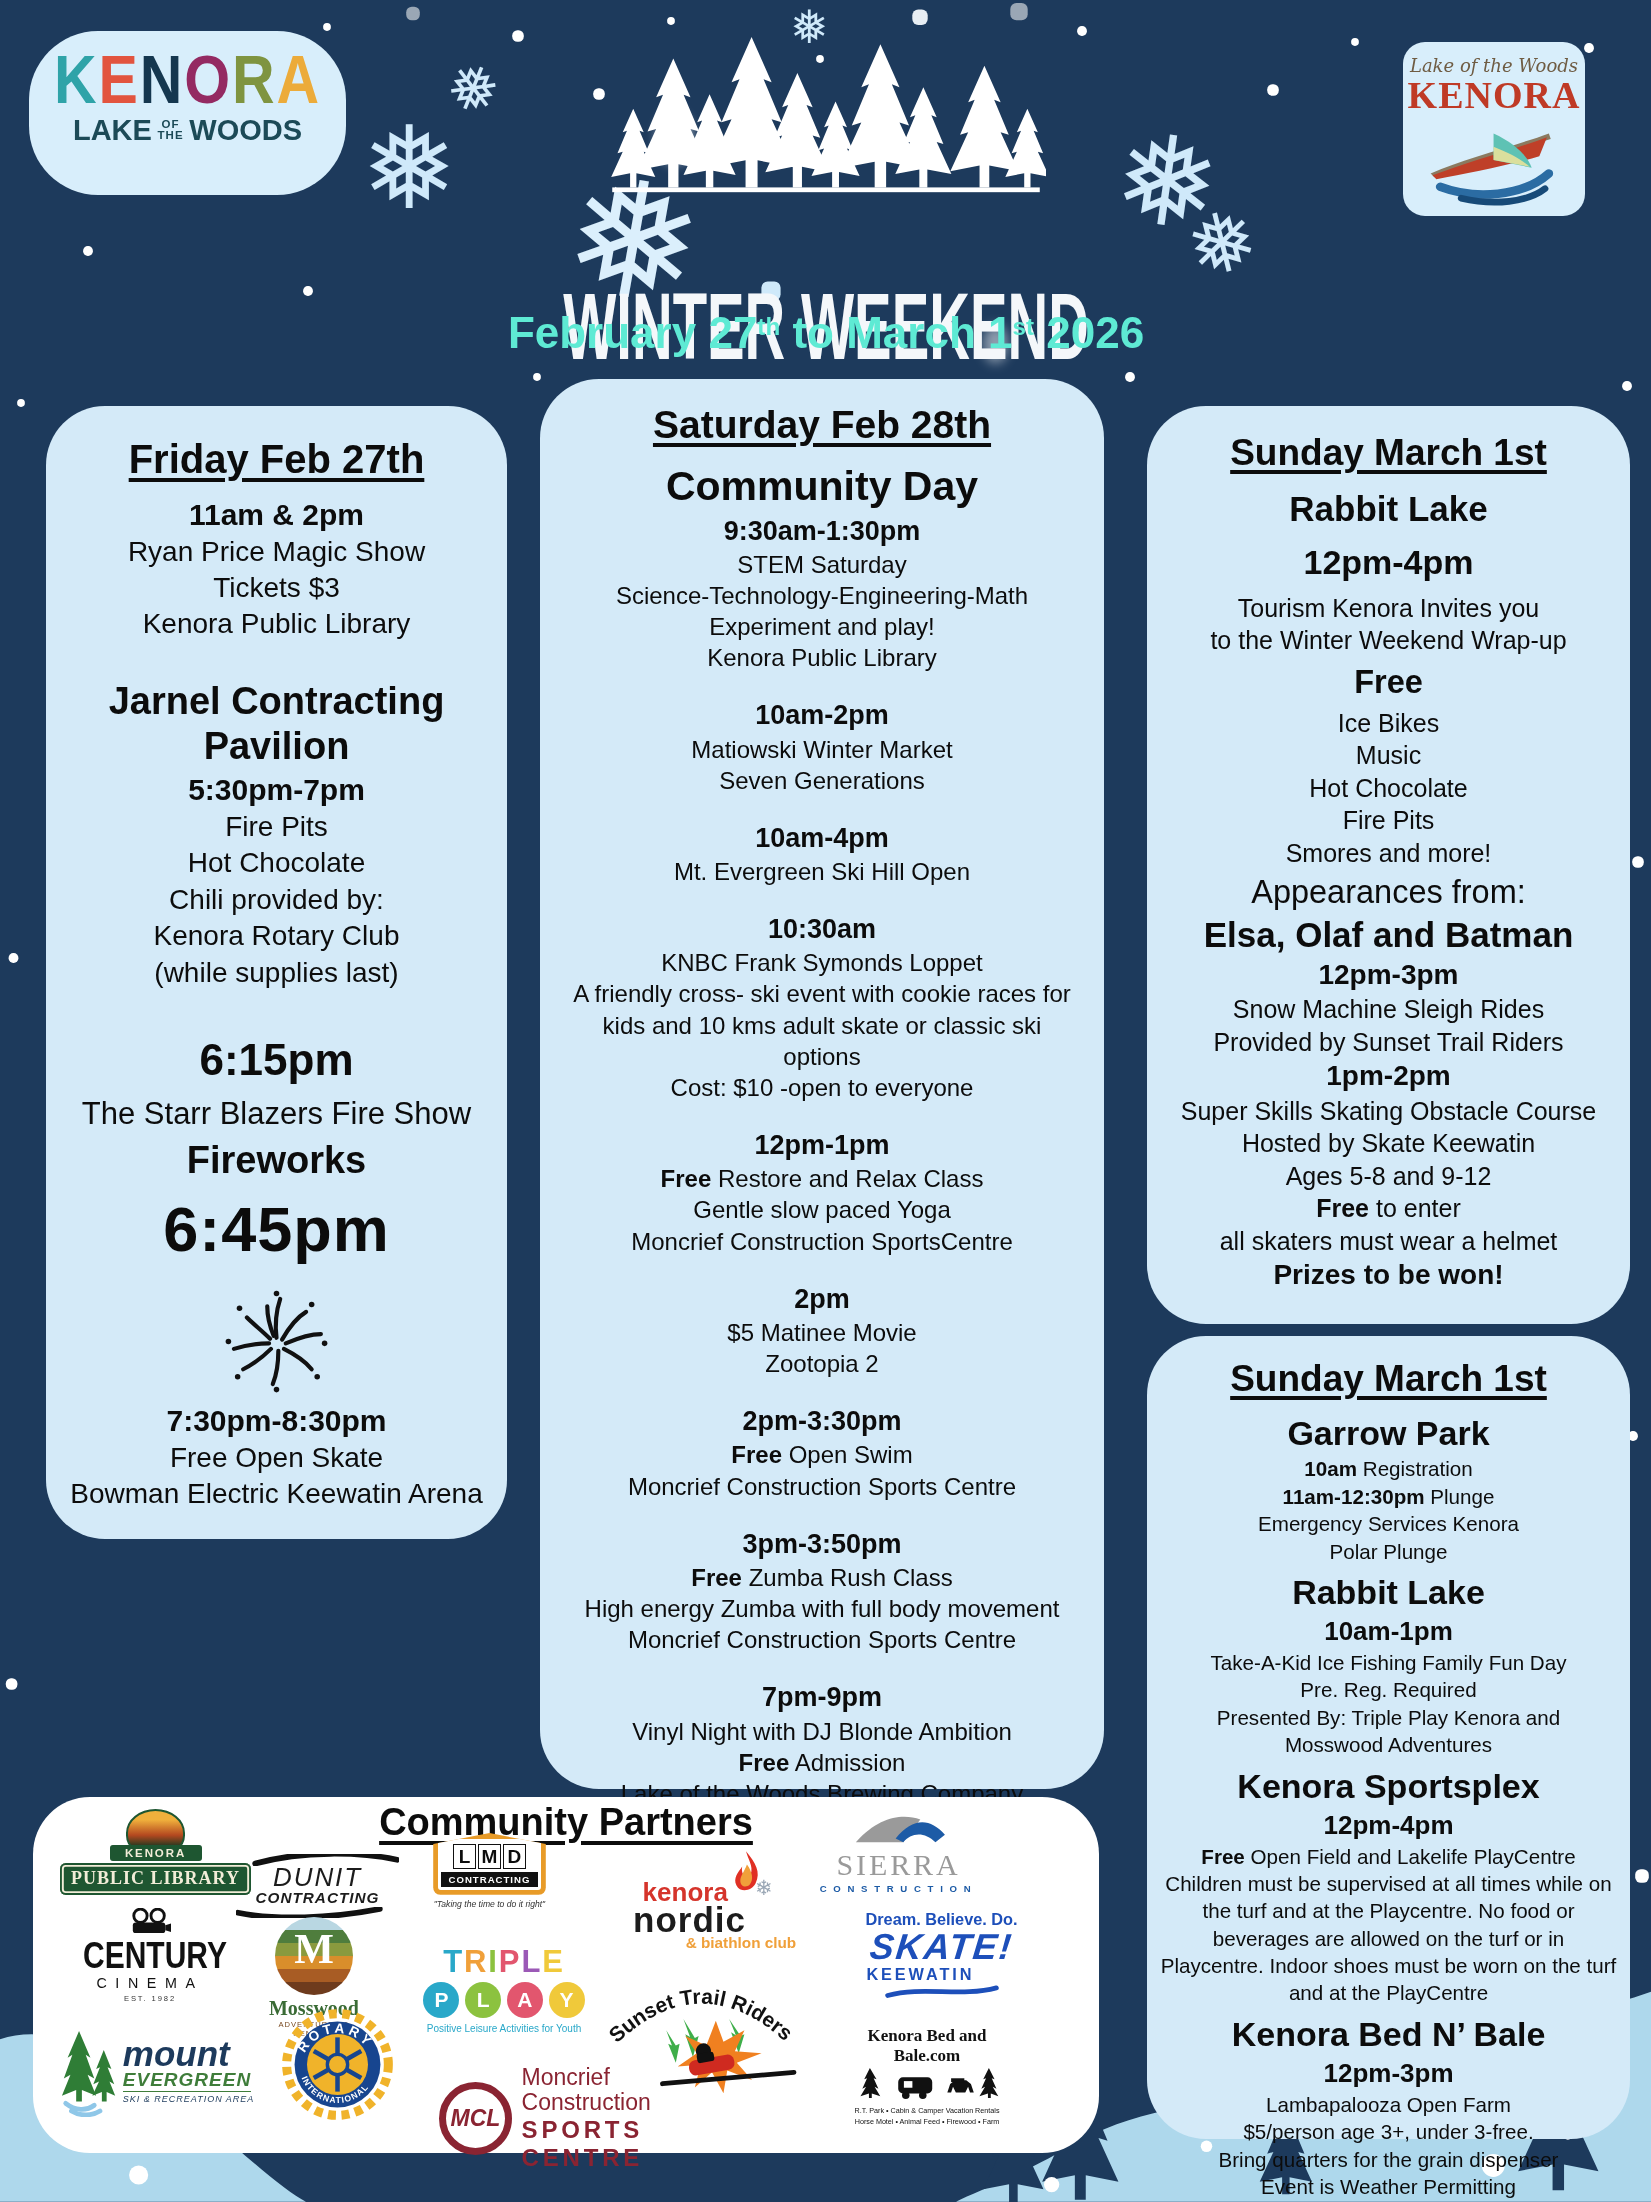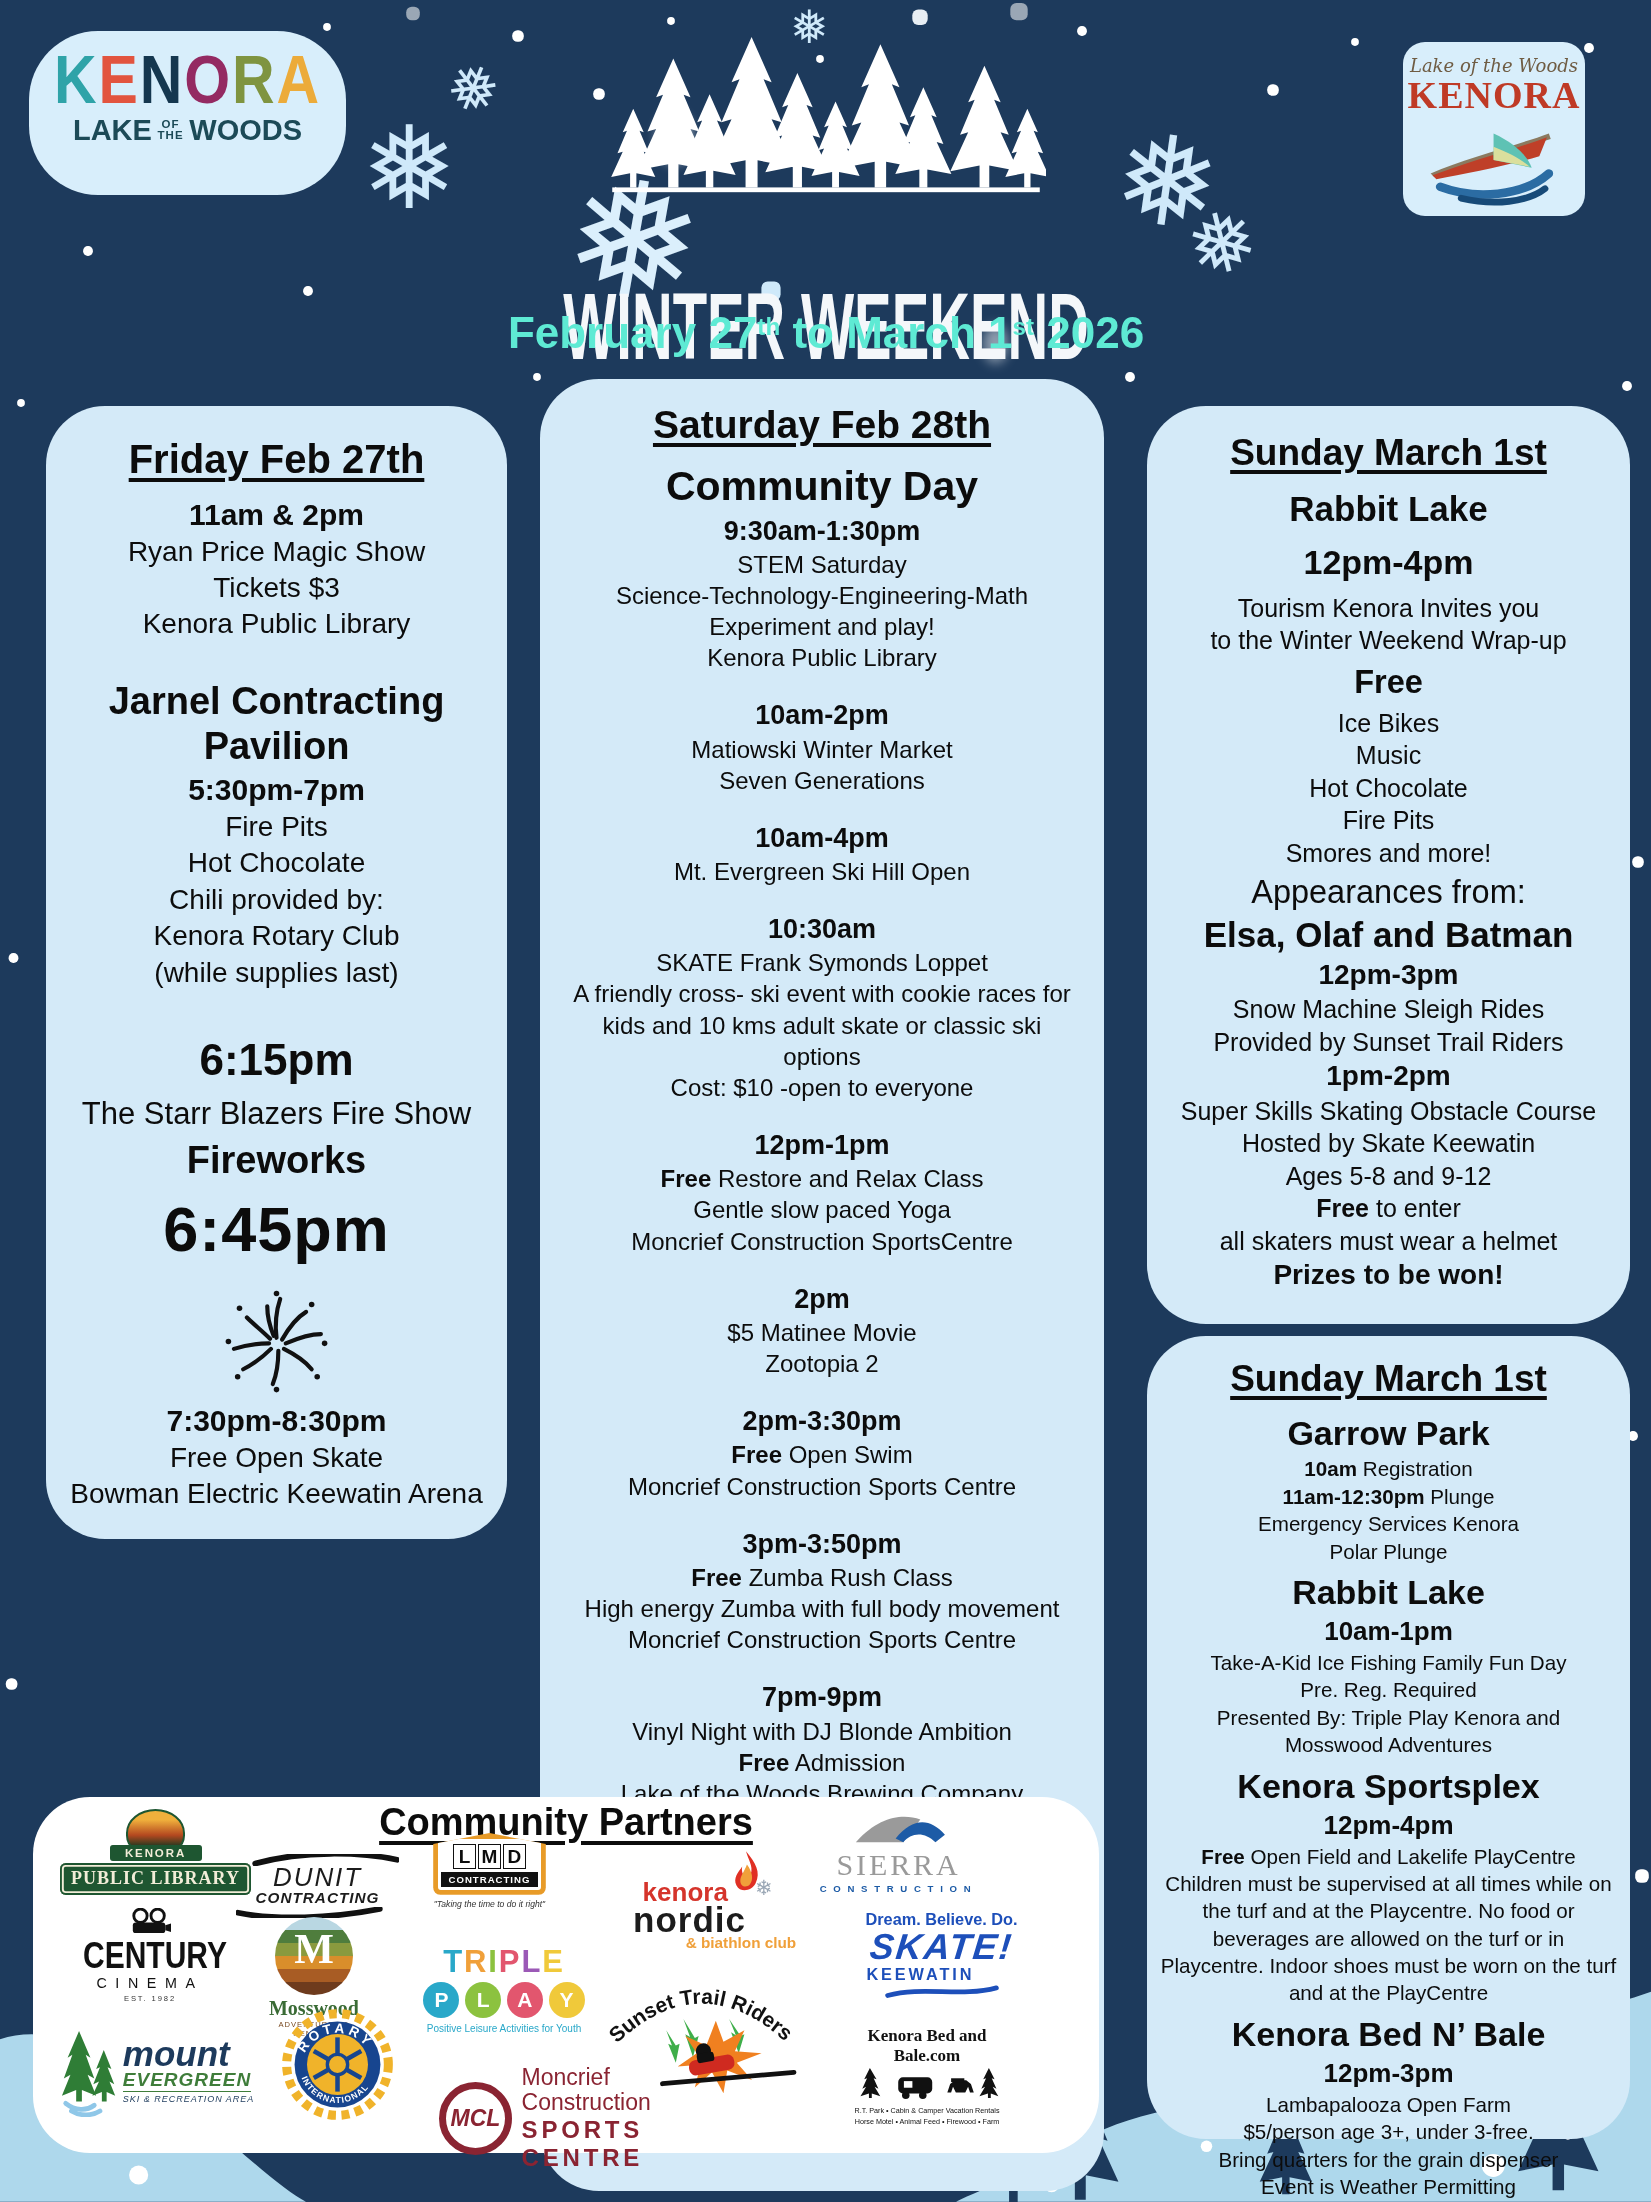--- a/index.html
+++ b/index.html
@@ -43,21 +43,21 @@
   .date-line{position:absolute;left:0;top:308px;width:1652px;text-align:center;color:#5eead4;
              font-size:44px;font-weight:700;z-index:3;}
   .date-line sup{font-size:.55em;vertical-align:13.4px;}
   .logo-kenora{position:absolute;left:1403px;top:42px;width:182px;height:174px;background:#d8eefb;
                border-radius:22px;z-index:3;text-align:center;padding-top:13.4px;box-sizing:border-box;}
   .lk-script{font-family:"DejaVu Serif",serif;font-style:italic;color:#6f5c43;font-size:18px;}
   .lk-name{font-family:"Liberation Serif",serif;color:#bf3a26;font-size:38px;font-weight:700;letter-spacing:1px;line-height:1;}
   
   .panel{position:absolute;background:#d4eaf8;border-radius:59px;z-index:3;text-align:center;box-sizing:border-box;}
   .p-friday{left:46px;top:406px;width:461px;height:1133px;padding:27px 17px 0;}
-  .p-sat{left:540px;top:379px;width:564px;height:1812px;padding:21px 23px 0;}
+  .p-sat{left:540px;top:379px;width:564px;height:1410px;padding:21px 23px 0;}
   .p-suna{left:1147px;top:406px;width:483px;height:918px;padding:23px 13.4px 0;}
   .p-sunb{left:1147px;top:1336px;width:483px;height:803px;padding:19px 11.5px 0;}
   .ln{line-height:1.3;}
   .ln b{font-weight:700;}
   .ln.title{font-weight:700;text-decoration:underline;text-decoration-thickness:3.8px;text-underline-offset:4.8px;margin-bottom:9.6px;}
   .ln.h1{font-weight:700;}
   .ln.h2{font-weight:700;line-height:1.2;}
   .ln.h3{font-size:32.5px;font-weight:700;margin:3.8px 0;}
   .ln.time{font-weight:700;}
   .ln.time-lg{font-size:34px;font-weight:700;margin:9.6px 0 7.6px;}
@@ -300,21 +300,21 @@
         <div class="ln body">Kenora Public Library</div>
         <div class="ln gap"></div>
         <div class="ln time">10am-2pm</div>
         <div class="ln body">Matiowski Winter Market</div>
         <div class="ln body">Seven Generations</div>
         <div class="ln gap"></div>
         <div class="ln time">10am-4pm</div>
         <div class="ln body">Mt. Evergreen Ski Hill Open</div>
         <div class="ln gap"></div>
         <div class="ln time">10:30am</div>
-        <div class="ln body">SKATE Frank Symonds Loppet</div>
+        <div class="ln body">KNBC Frank Symonds Loppet</div>
         <div class="ln body">A friendly cross- ski event with cookie races for kids and 10 kms adult skate or classic ski options</div>
         <div class="ln body">Cost: $10 -open to everyone</div>
         <div class="ln gap"></div>
         <div class="ln time">12pm-1pm</div>
         <div class="ln body"><b>Free</b> Restore and Relax Class</div>
         <div class="ln body">Gentle slow paced Yoga</div>
         <div class="ln body">Moncrief Construction SportsCentre</div>
         <div class="ln gap"></div>
         <div class="ln time">2pm</div>
         <div class="ln body">$5 Matinee Movie</div>

